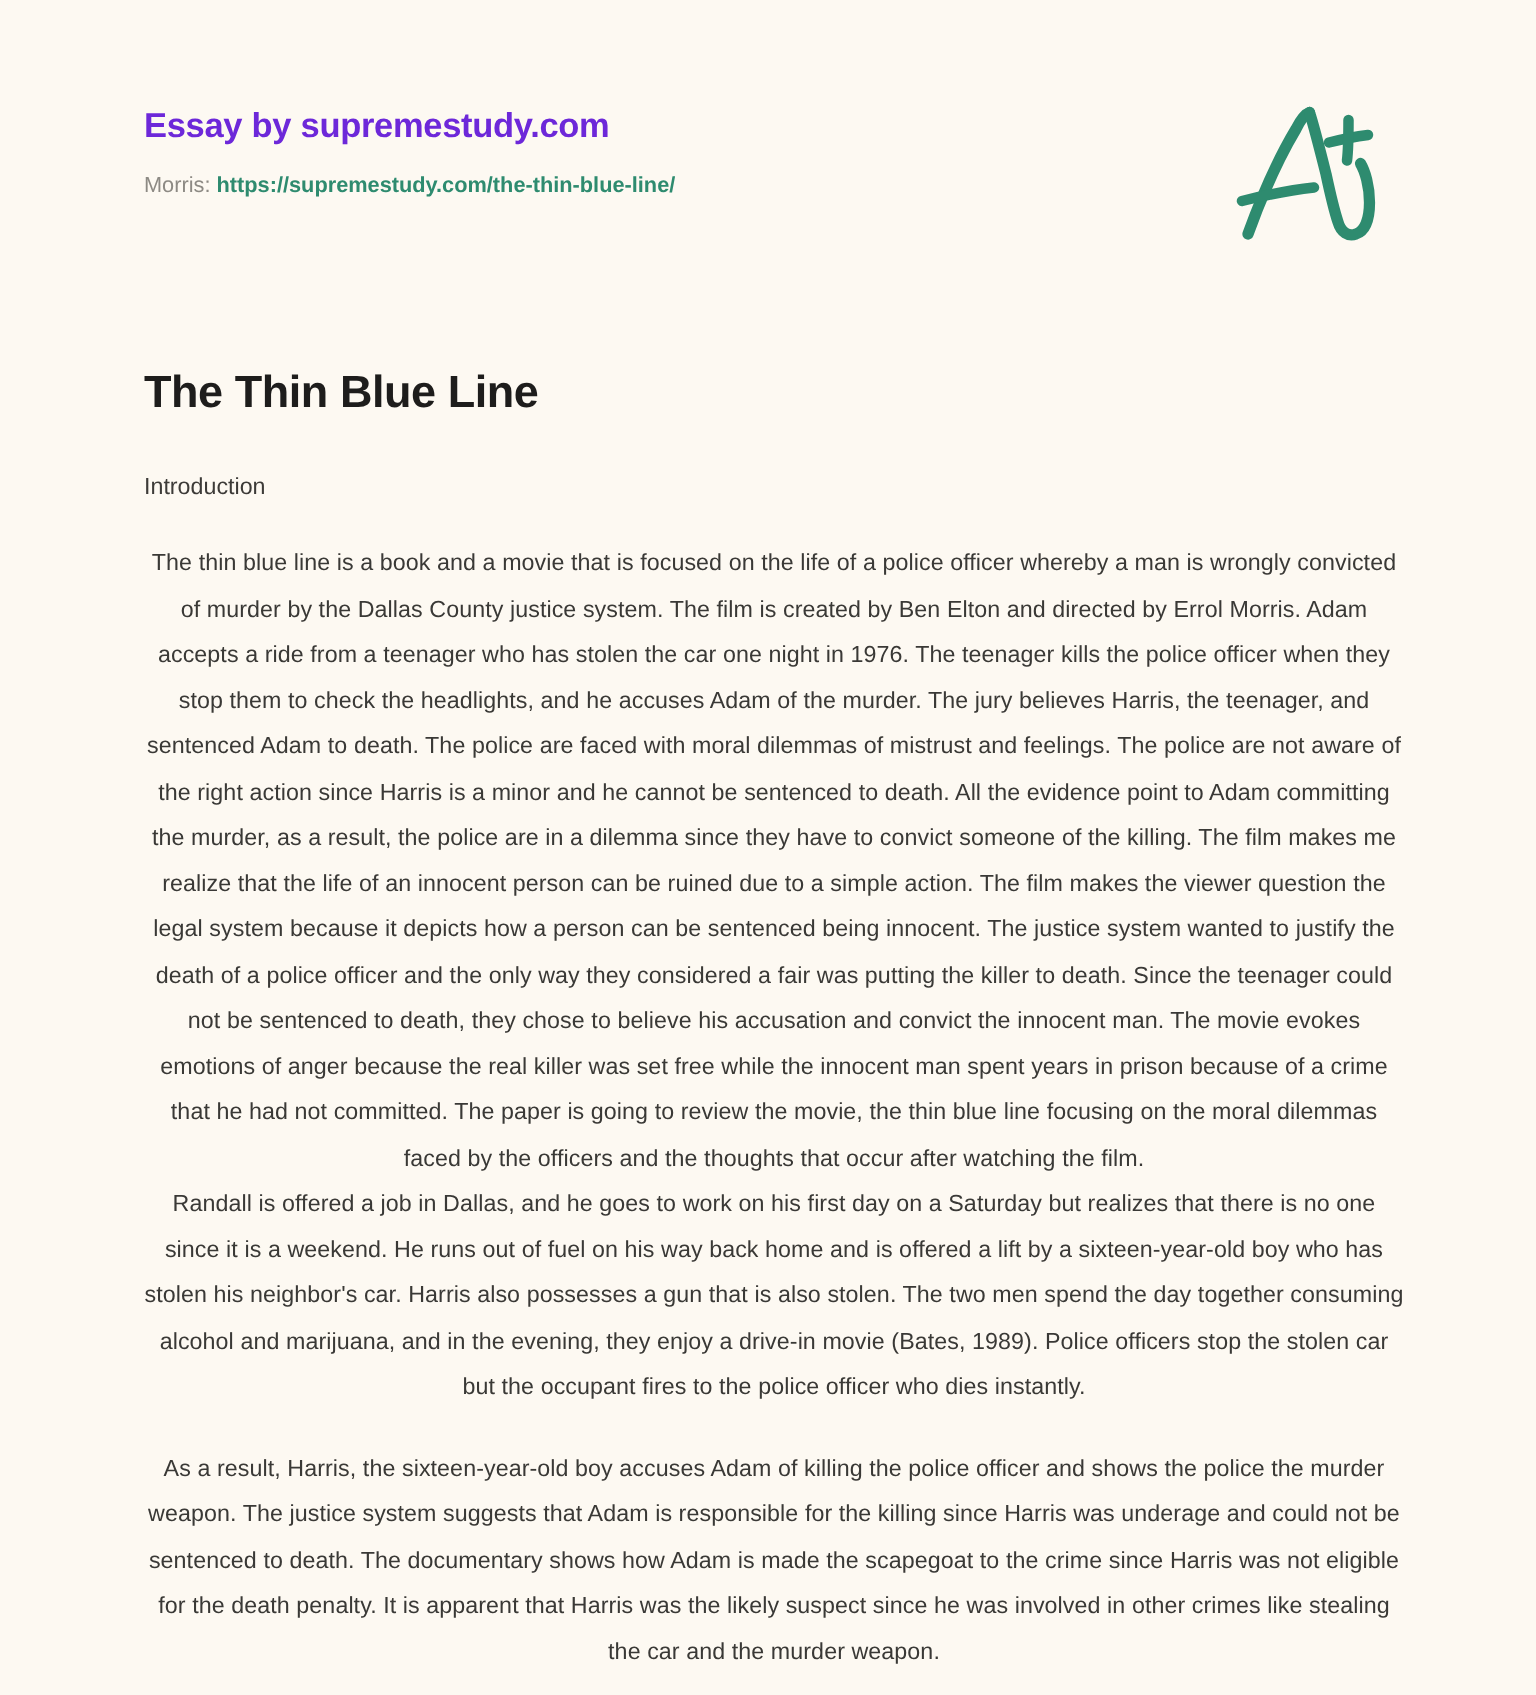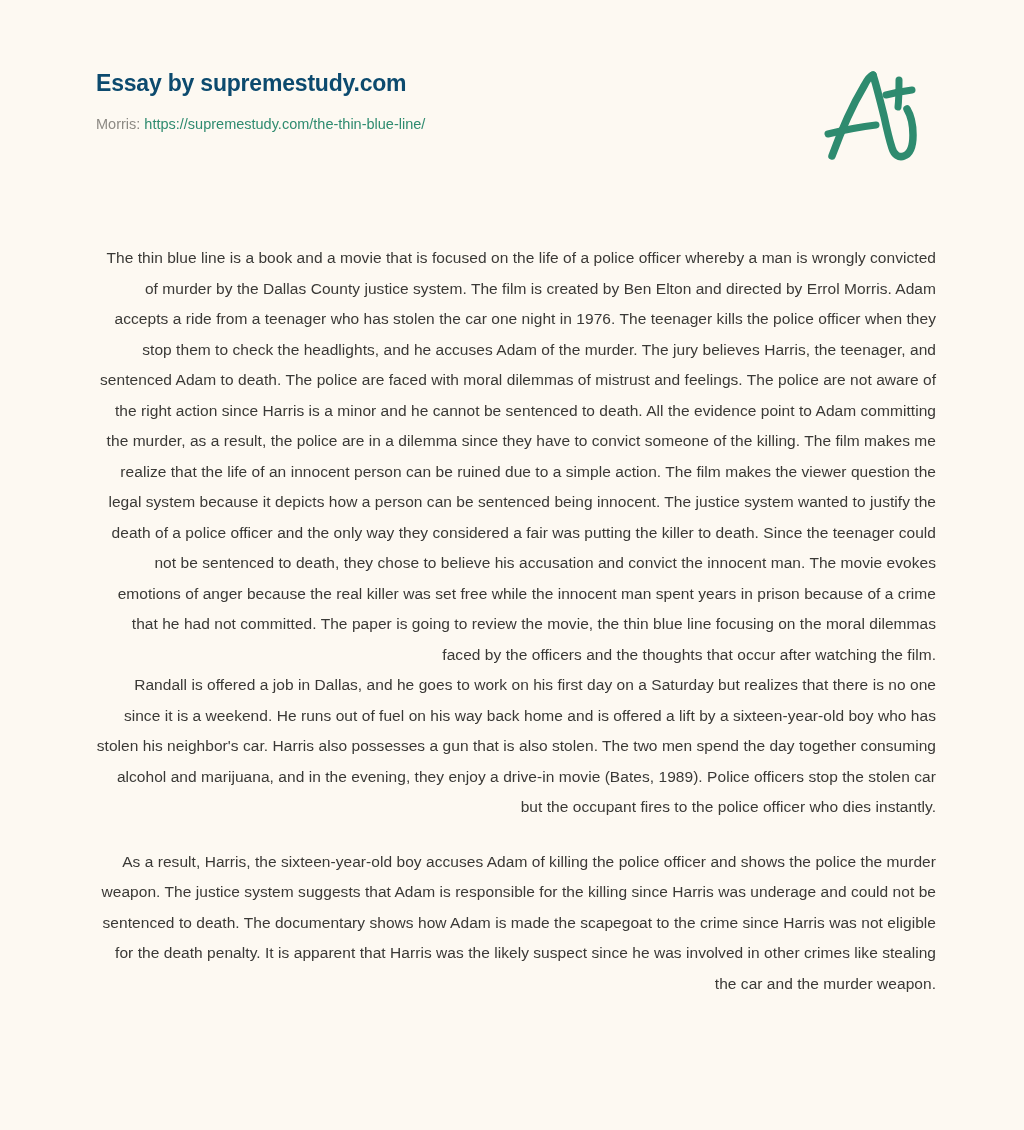--- a/index.html
+++ b/index.html
@@ -30,39 +30,40 @@
     height: 200px;
   }
   .brand-block {
     position: absolute;
     left: 96px;
     top: 68px;
   }
   .brand-title {
     font-size: 23px;
     font-weight: bold;
-    color: #0c4a6e;
+    color: #6d28d9;
     letter-spacing: -0.2px;
     line-height: 30px;
     margin: 0;
     white-space: nowrap;
   }
   .source-line {
     margin-top: 16px;
     font-size: 14.5px;
     line-height: 20px;
     color: #8a8781;
     white-space: nowrap;
   }
   .source-label {
     color: #8d8a84;
   }
   .source-url {
     color: #2e8b6f;
     text-decoration: none;
+    font-weight: bold;
   }
 
   
   .logo {
     position: absolute;
     left: 820px;
     top: 62px;
     width: 110px;
     height: 110px;
   }
@@ -95,21 +96,21 @@
     color: #3d3b38;
     line-height: 24px;
     margin: 0 0 24px 0;
     font-weight: normal;
   }
   p.para {
     font-size: 15.5px;
     line-height: 30.5px;
     color: #3a3936;
     margin: 0 0 24px 0;
-    text-align: right;
+    text-align: center;
     letter-spacing: 0.05px;
   }
   p.para:last-child {
     margin-bottom: 0;
   }
 </style>
 </head>
 <body>
 
 <div class="page">
@@ -139,24 +140,26 @@
 
           <path d="M79 18 C79 27 79 37 78 45" stroke-width="7"></path>
         </g>
       </svg>
     </div>
 
   </div>
 
   <div class="article">
 
+    <h1 class="doc-title">The Thin Blue Line</h1>
 
     <div class="body-wrap">
 
       <div>
+        <div class="section-heading">Introduction</div>
         <p class="para">The thin blue line is a book and a movie that is focused on the life of a police officer whereby a man is wrongly convicted of murder by the Dallas County justice system. The film is created by Ben Elton and directed by Errol Morris. Adam accepts a ride from a teenager who has stolen the car one night in 1976. The teenager kills the police officer when they stop them to check the headlights, and he accuses Adam of the murder. The jury believes Harris, the teenager, and sentenced Adam to death. The police are faced with moral dilemmas of mistrust and feelings. The police are not aware of the right action since Harris is a minor and he cannot be sentenced to death. All the evidence point to Adam committing the murder, as a result, the police are in a dilemma since they have to convict someone of the killing. The film makes me realize that the life of an innocent person can be ruined due to a simple action. The film makes the viewer question the legal system because it depicts how a person can be sentenced being innocent. The justice system wanted to justify the death of a police officer and the only way they considered a fair was putting the killer to death. Since the teenager could not be sentenced to death, they chose to believe his accusation and convict the innocent man. The movie evokes emotions of anger because the real killer was set free while the innocent man spent years in prison because of a crime that he had not committed. The paper is going to review the movie, the thin blue line focusing on the moral dilemmas faced by the officers and the thoughts that occur after watching the film.</p>
       </div>
 
       <div>
         <p class="para">Randall is offered a job in Dallas, and he goes to work on his first day on a Saturday but realizes that there is no one since it is a weekend. He runs out of fuel on his way back home and is offered a lift by a sixteen-year-old boy who has stolen his neighbor's car. Harris also possesses a gun that is also stolen. The two men spend the day together consuming alcohol and marijuana, and in the evening, they enjoy a drive-in movie (Bates, 1989). Police officers stop the stolen car but the occupant fires to the police officer who dies instantly.</p>
         <p class="para">As a result, Harris, the sixteen-year-old boy accuses Adam of killing the police officer and shows the police the murder weapon. The justice system suggests that Adam is responsible for the killing since Harris was underage and could not be sentenced to death. The documentary shows how Adam is made the scapegoat to the crime since Harris was not eligible for the death penalty. It is apparent that Harris was the likely suspect since he was involved in other crimes like stealing the car and the murder weapon.</p>
 
       </div>
 
     </div>

